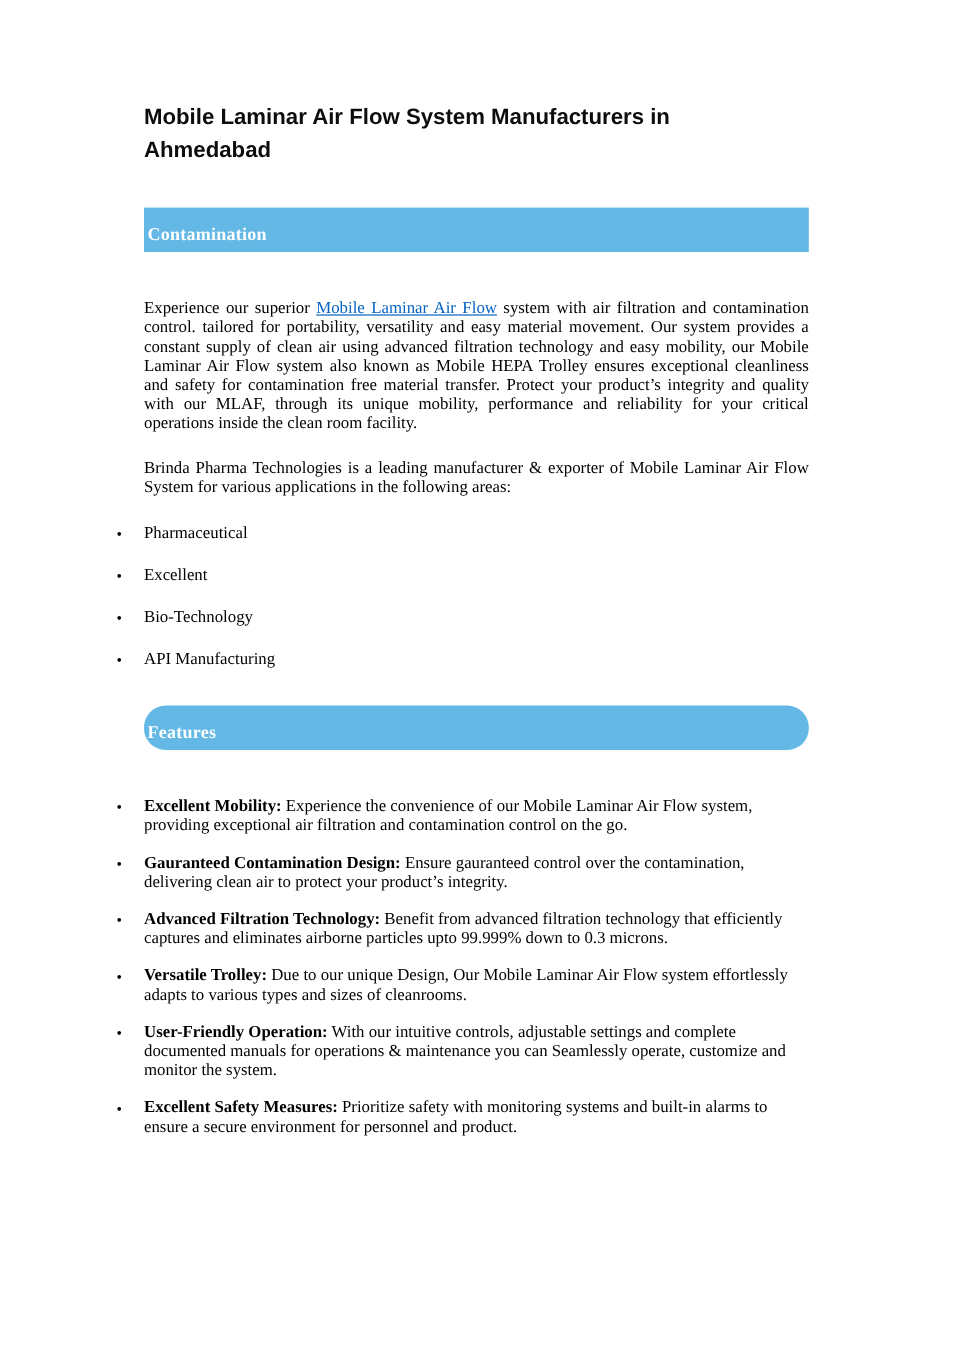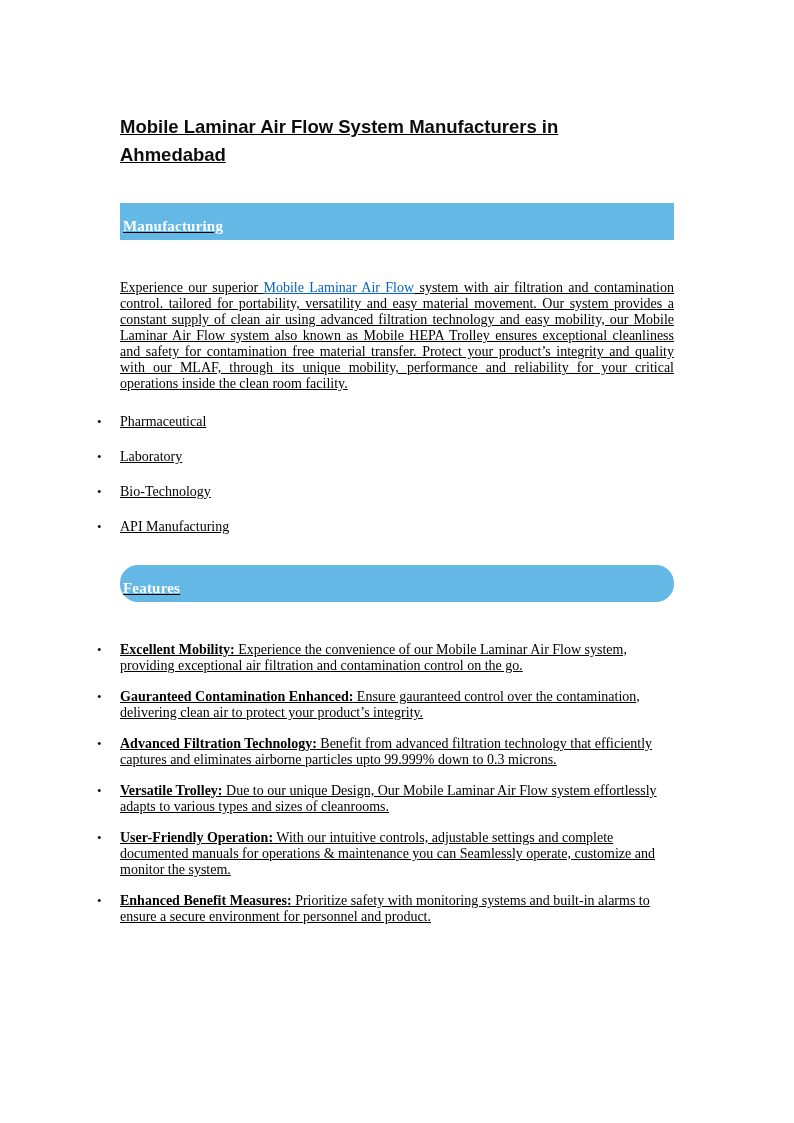--- a/index.html
+++ b/index.html
@@ -12,23 +12,22 @@
     width: 794px;
     height: 1123px;
     background: #ffffff;
     overflow: hidden;
     font-family: "Liberation Serif", serif;
     color: #000000;
     box-sizing: border-box;
   }
   .content {
     box-sizing: border-box;
-    padding: 113px 120px 0 120px;
+    padding: 83px 120px 0 120px;
     width: 100%;
-    text-decoration: underline;
   }
   .doc-title {
     font-family: "Liberation Sans", sans-serif;
     font-size: 18.5px;
     font-weight: 700;
     line-height: 28px;
     color: #0d0d0d;
     margin: 0;
     max-width: 505px;
   }
@@ -89,64 +88,65 @@
 </style>
 </head>
 <body>
 
 <div class="page">
   <div class="content">
 
     <h1 class="doc-title">Mobile Laminar Air Flow System Manufacturers in Ahmedabad</h1>
 
     <div class="banner banner-intro">
-      <span class="banner-heading">Manufacturing</span>
+      <span class="banner-heading">Contamination</span>
     </div>
 
     <p class="para justify para-intro"><span>Experience our superior </span><a class="link" href="#">Mobile Laminar Air Flow</a><span> system with air filtration and contamination control. tailored for portability, versatility and easy material movement. Our system provides a constant supply of clean air using advanced filtration technology and easy mobility, our Mobile Laminar Air Flow system also known as Mobile HEPA Trolley ensures exceptional cleanliness and safety for contamination free material transfer. Protect your product’s integrity and quality with our MLAF, through its unique mobility, performance and reliability for your critical operations inside the clean room facility.</span></p>
 
+    <p class="para justify para-mfg">Brinda Pharma Technologies is a leading manufacturer &amp; exporter of Mobile Laminar Air Flow System for various applications in the following areas:</p>
 
     <ul class="bullet-list areas">
       <li>
         <span class="bullet">•</span>
         <span>Pharmaceutical</span>
       </li>
       <li>
         <span class="bullet">•</span>
-        <span>Laboratory</span>
+        <span>Excellent</span>
       </li>
       <li>
         <span class="bullet">•</span>
         <span>Bio-Technology</span>
       </li>
       <li>
         <span class="bullet">•</span>
         <span>API Manufacturing</span>
       </li>
     </ul>
 
     <div class="banner banner-features">
       <span class="banner-heading">Features</span>
     </div>
 
     <ul class="bullet-list features">
       <li>
         <span class="bullet">•</span><span class="bold">Excellent Mobility:</span><span> Experience the convenience of our Mobile Laminar Air Flow system, providing exceptional air filtration and contamination control on the go.</span>
       </li>
       <li>
-        <span class="bullet">•</span><span class="bold">Gauranteed Contamination Enhanced:</span><span> Ensure gauranteed control over the contamination, delivering clean air to protect your product’s integrity.</span>
+        <span class="bullet">•</span><span class="bold">Gauranteed Contamination Design:</span><span> Ensure gauranteed control over the contamination, delivering clean air to protect your product’s integrity.</span>
       </li>
       <li>
         <span class="bullet">•</span><span class="bold">Advanced Filtration Technology:</span><span> Benefit from advanced filtration technology that efficiently captures and eliminates airborne particles upto 99.999% down to 0.3 microns.</span>
       </li>
       <li>
         <span class="bullet">•</span><span class="bold">Versatile Trolley:</span><span> Due to our unique Design, Our Mobile Laminar Air Flow system effortlessly adapts to various types and sizes of cleanrooms.</span>
       </li>
       <li>
         <span class="bullet">•</span><span class="bold">User-Friendly Operation:</span><span> With our intuitive controls, adjustable settings and complete documented manuals for operations &amp; maintenance you can Seamlessly operate, customize and monitor the system.</span>
       </li>
       <li>
-        <span class="bullet">•</span><span class="bold">Enhanced Benefit Measures:</span><span> Prioritize safety with monitoring systems and built-in alarms to ensure a secure environment for personnel and product.</span>
+        <span class="bullet">•</span><span class="bold">Excellent Safety Measures:</span><span> Prioritize safety with monitoring systems and built-in alarms to ensure a secure environment for personnel and product.</span>
       </li>
     </ul>
 
   </div>
 </div>
 
 </body></html>

